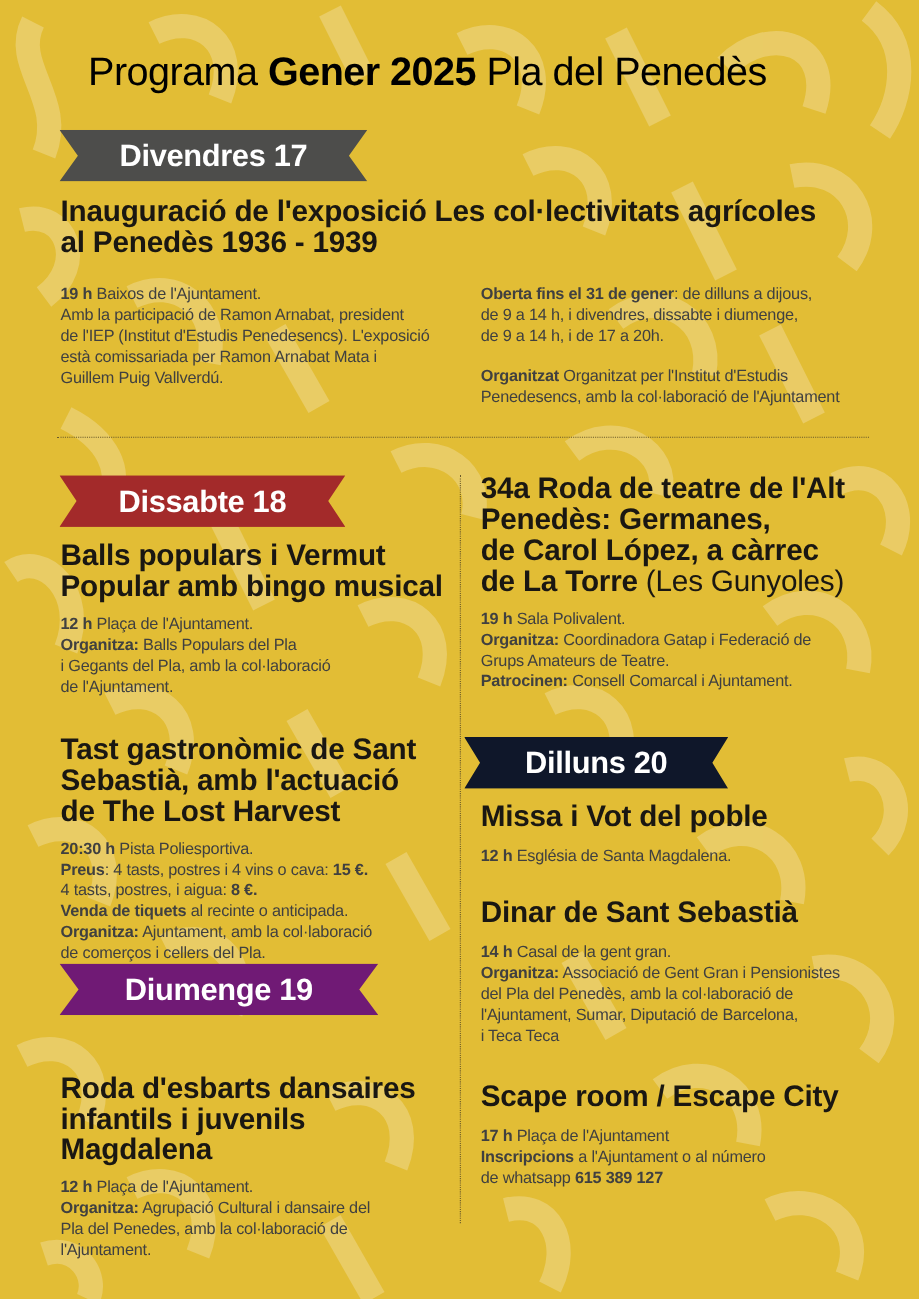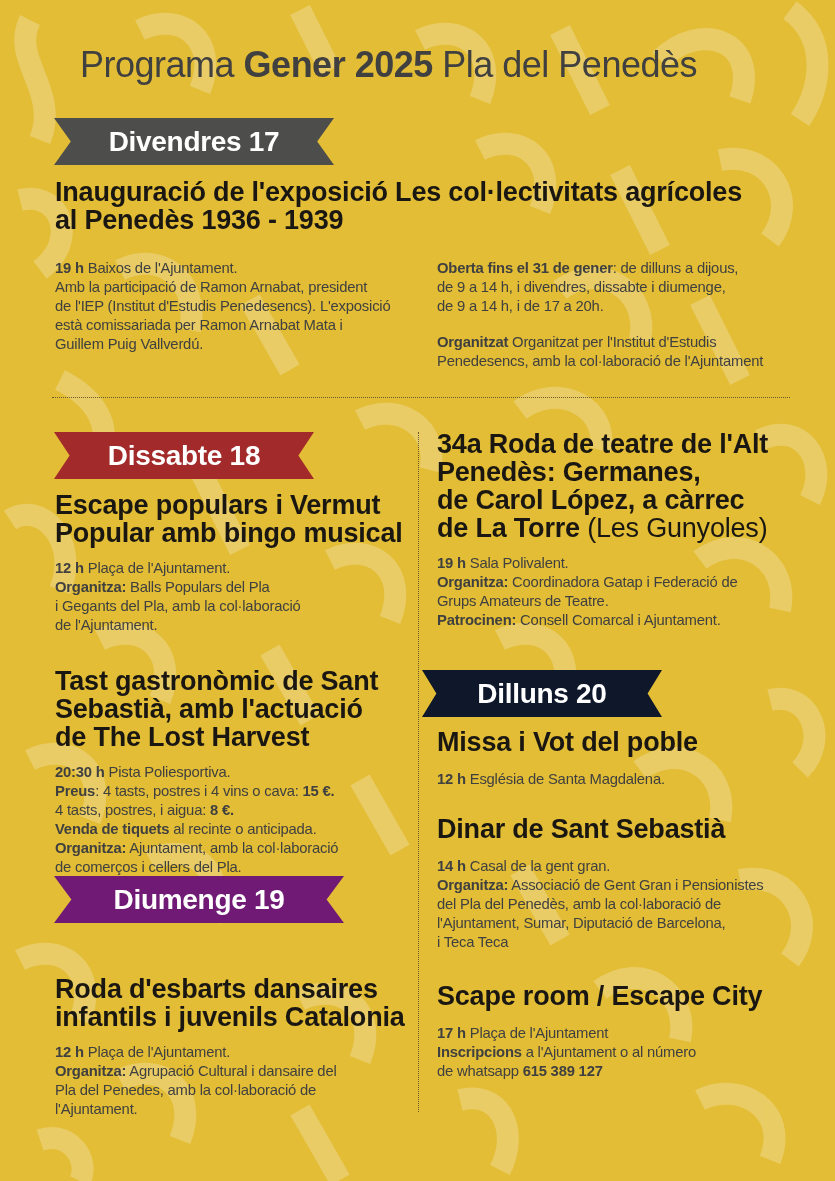--- a/index.html
+++ b/index.html
@@ -8,21 +8,21 @@
     position: relative;
     overflow: hidden;
     background: #e2bd35;
     font-family: "Liberation Sans", "DejaVu Sans", sans-serif;
     color: #1d1a14;
   }
   .bg-deco { position: absolute; inset: 0; pointer-events: none; }
   .title {
     position: absolute; left: 0; width: 777px; top: 44px;
     text-align: center; font-size: 36px; letter-spacing: -0.5px;
-    color: #404040; font-weight: normal;
+    color: #000000; font-weight: normal;
   }
   .title b { font-weight: bold; }
   .ribbon {
     position: absolute; height: 47px;
     color: #fff; font-weight: bold; font-size: 28px;
     display: flex; align-items: center; justify-content: center;
     letter-spacing: -0.3px;
     clip-path: polygon(0 0, 100% 0, 94% 50%, 100% 100%, 0 100%, 6% 50%);
   }
   .block { position: absolute; }
@@ -129,21 +129,21 @@
 
 <div class="hdiv"></div>
 <div class="vdiv"></div>
 
 <div class="ribbon" style="left:54px; top:432px; width:260px; background:#a32a2a;">
   <span>Dissabte 18</span>
 </div>
 
 <div class="block" style="left:55px; top:491px; width:360px;">
   <div class="ev-title">
-    <span class="line">Escape populars i Vermut</span>
+    <span class="line">Balls populars i Vermut</span>
     <span class="line">Popular amb bingo musical</span>
   </div>
   <div class="ev-body">
     <span class="line"><b>12 h</b><span> Plaça de l'Ajuntament.</span></span>
     <span class="line"><b>Organitza:</b><span> Balls Populars del Pla</span></span>
     <span class="line">i Gegants del Pla, amb la col·laboració</span>
     <span class="line">de l'Ajuntament.</span>
   </div>
 </div>
 
@@ -178,21 +178,21 @@
   </div>
 </div>
 
 <div class="ribbon" style="left:54px; top:876px; width:290px; background:#701a75;">
   <span>Diumenge 19</span>
 </div>
 
 <div class="block" style="left:55px; top:975px; width:360px;">
   <div class="ev-title">
     <span class="line">Roda d'esbarts dansaires</span>
-    <span class="line">infantils i juvenils Catalonia</span>
+    <span class="line">infantils i juvenils Magdalena</span>
   </div>
   <div class="ev-body">
     <span class="line"><b>12 h</b><span> Plaça de l'Ajuntament.</span></span>
     <span class="line"><b>Organitza:</b><span> Agrupació Cultural i dansaire del</span></span>
     <span class="line">Pla del Penedes, amb la col·laboració de</span>
     <span class="line">l'Ajuntament.</span>
   </div>
 </div>
 
 <div class="ribbon" style="left:422px; top:670px; width:240px; background:#0f172a;">

